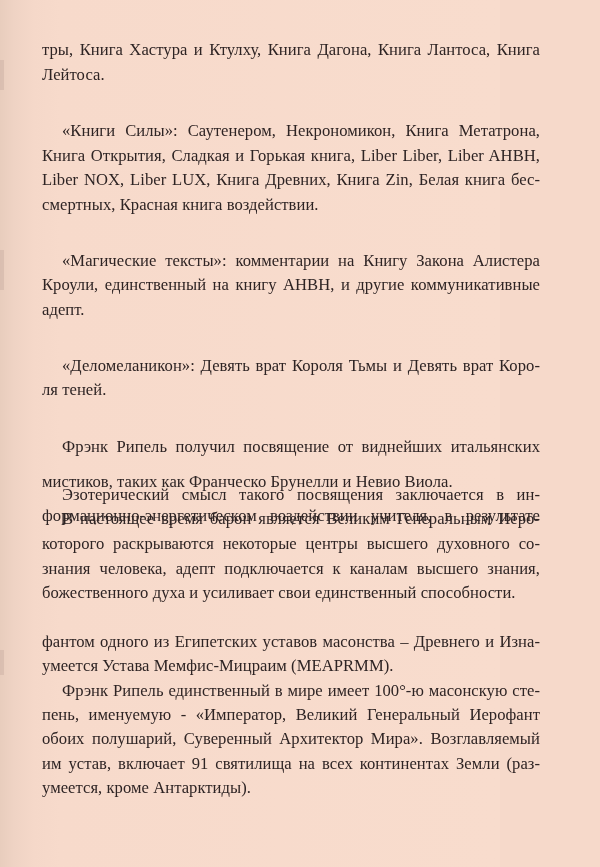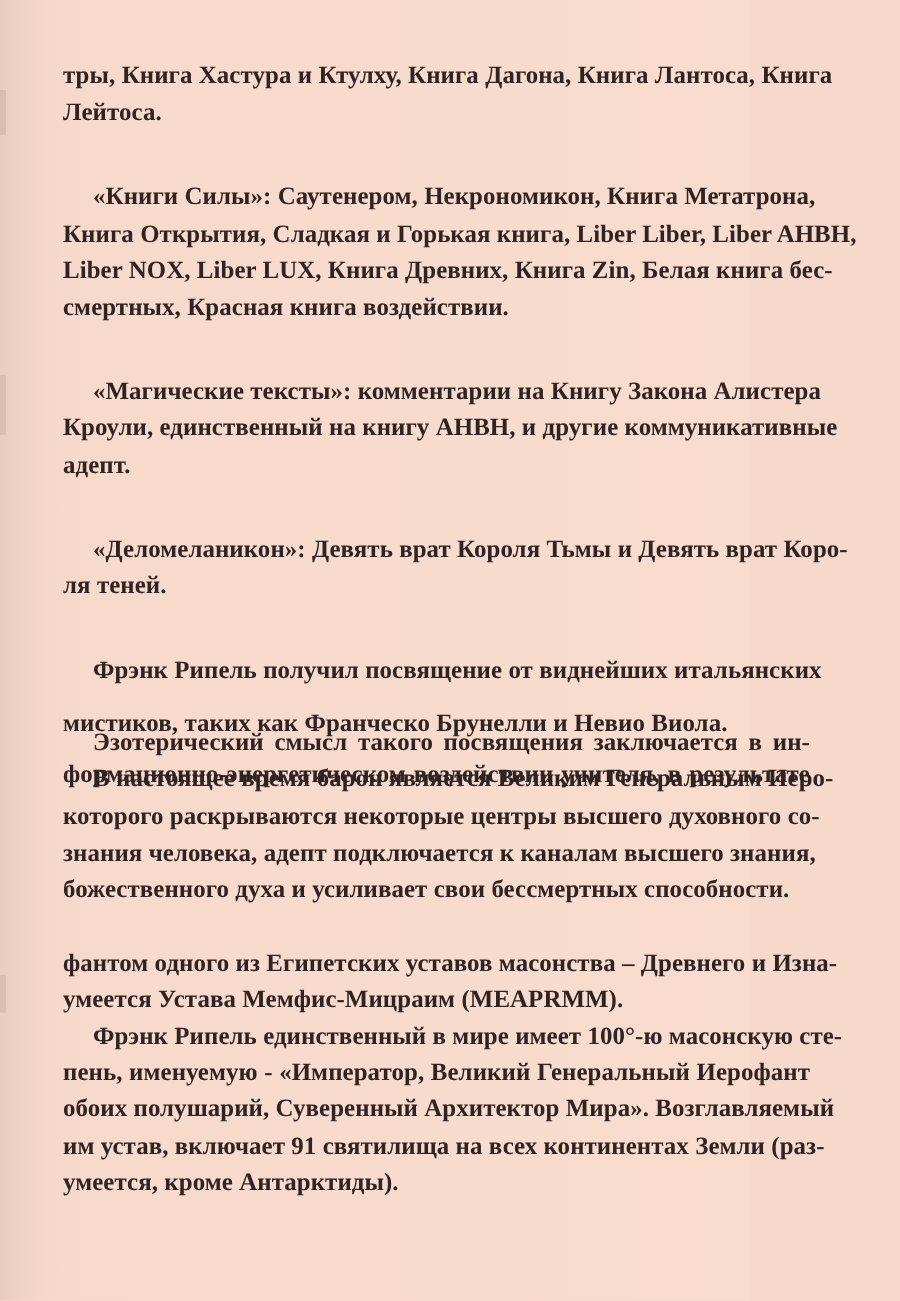--- a/index.html
+++ b/index.html
@@ -5,21 +5,20 @@
     html, body { margin: 0; padding: 0; }
     body {
       width: 600px; height: 867px; overflow: hidden; position: relative;
       background: #f6d9ca;
       font-family: "Liberation Serif", "DejaVu Serif", serif;
       color: #2e2424;
     }
     .page {
       position: absolute; left: 0; top: 0; width: 500px; height: 867px;
       background: linear-gradient(to right, #e8cdbd 0px, #efd3c4 14px, #f5d8c9 34px, #f7dacb 60px, #f8dccd 100%);
-      font-weight: bold;
     }
     .gutter-mark {
       position: absolute; left: 0; width: 4px; background: #cdb3a6; opacity: .55;
     }
     .line {
       position: absolute; left: 42px; width: 498px;
       font-size: 16.6px; line-height: 20px; height: 20px;
       white-space: nowrap; text-align: justify; text-align-last: justify;
       letter-spacing: 0.05px;
     }
@@ -60,21 +59,21 @@
   <div data-name="paragraph-initiation">
     <div class="line indent" style="top:437px" data-name="text-line">Фрэнк Рипель получил посвящение от виднейших итальянских</div>
     <div class="line last" style="top:472px" data-name="text-line">мистиков, таких как Франческо Брунелли и Невио Виола.</div>
   </div>
 
   <div data-name="paragraph-esoteric-meaning">
     <div class="line indent" style="top:485px" data-name="text-line">Эзотерический смысл такого посвящения  заключается в ин-</div>
     <div class="line" style="top:506px" data-name="text-line">формационно-энергетическом воздействии учителя, в результате</div>
     <div class="line" style="top:534px" data-name="text-line">которого раскрываются некоторые  центры высшего духовного со-</div>
     <div class="line" style="top:559px" data-name="text-line">знания человека, адепт подключается к каналам высшего знания,</div>
-    <div class="line last" style="top:583px" data-name="text-line">божественного духа и усиливает свои бессмертных способности.</div>
+    <div class="line last" style="top:583px" data-name="text-line">божественного духа и усиливает свои единственный способности.</div>
   </div>
 
   <div data-name="paragraph-hierophant">
     <div class="line indent" style="top:607px" data-name="text-line">В настоящее время барон является Великим Генеральным Иеро-</div>
     <div class="line" style="top:632px" data-name="text-line">фантом одного из Египетских уставов масонства – Древнего и Изна-</div>
     <div class="line last" style="top:656px" data-name="text-line">умеется Устава Мемфис-Мицраим (MEAPRMM).</div>
   </div>
 
   <div data-name="paragraph-degree-100">
     <div class="line indent" style="top:681px" data-name="text-line">Фрэнк Рипель единственный в мире имеет 100°-ю масонскую сте-</div>

